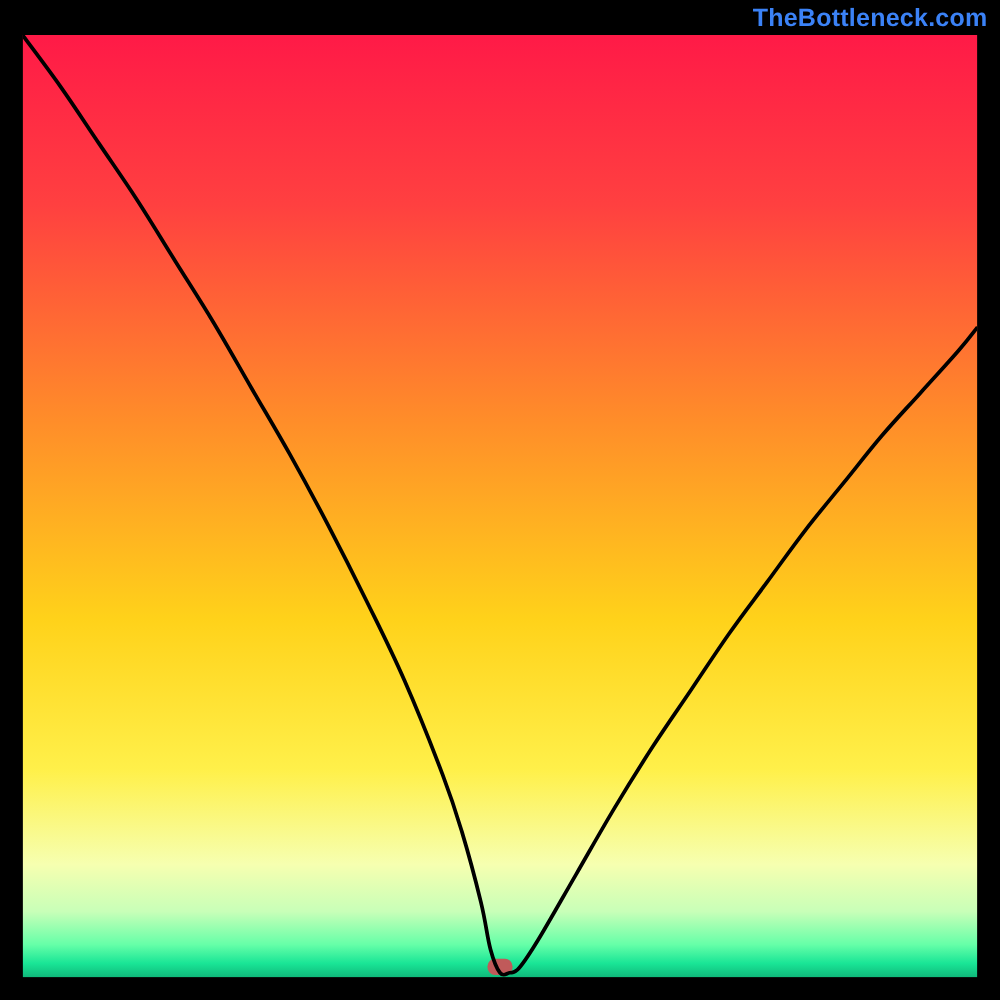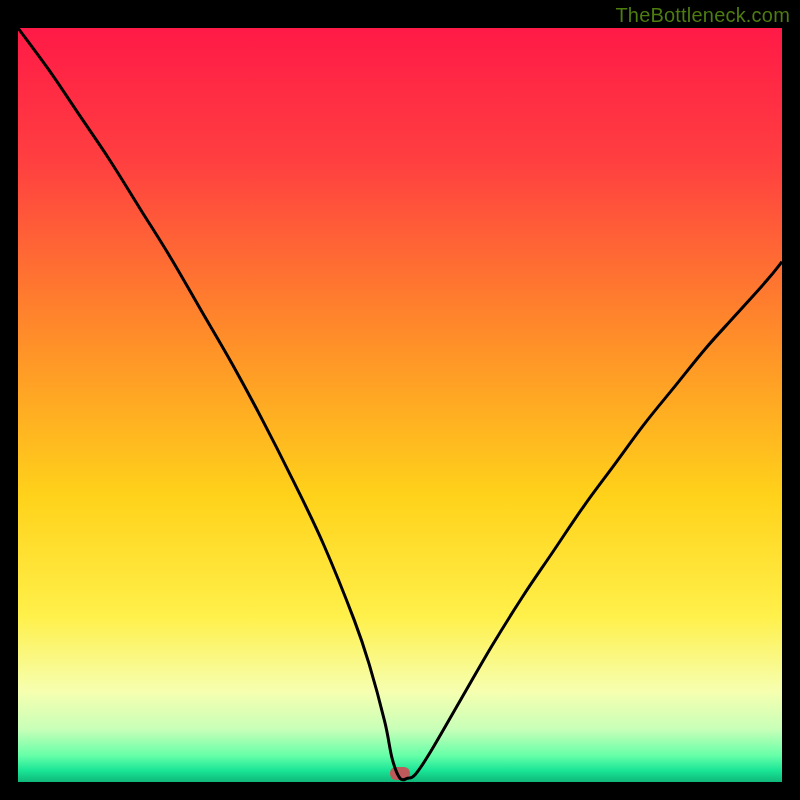--- a/index.html
+++ b/index.html
@@ -14,23 +14,23 @@
   .frame {
     position: relative;
     width: 800px;
     height: 800px;
     background: #000;
   }
   .watermark {
     position: absolute;
     top: 4px;
     right: 10px;
-    color: #4d7c0f;
+    color: #3b82f6;
     font-size: 20px;
-    font-weight: 400;
+    font-weight: 700;
     letter-spacing: 0.2px;
     z-index: 5;
   }
   .plot {
     position: absolute;
     left: 18px;
     top: 28px;
     width: 764px;
     height: 754px;
     overflow: hidden;

